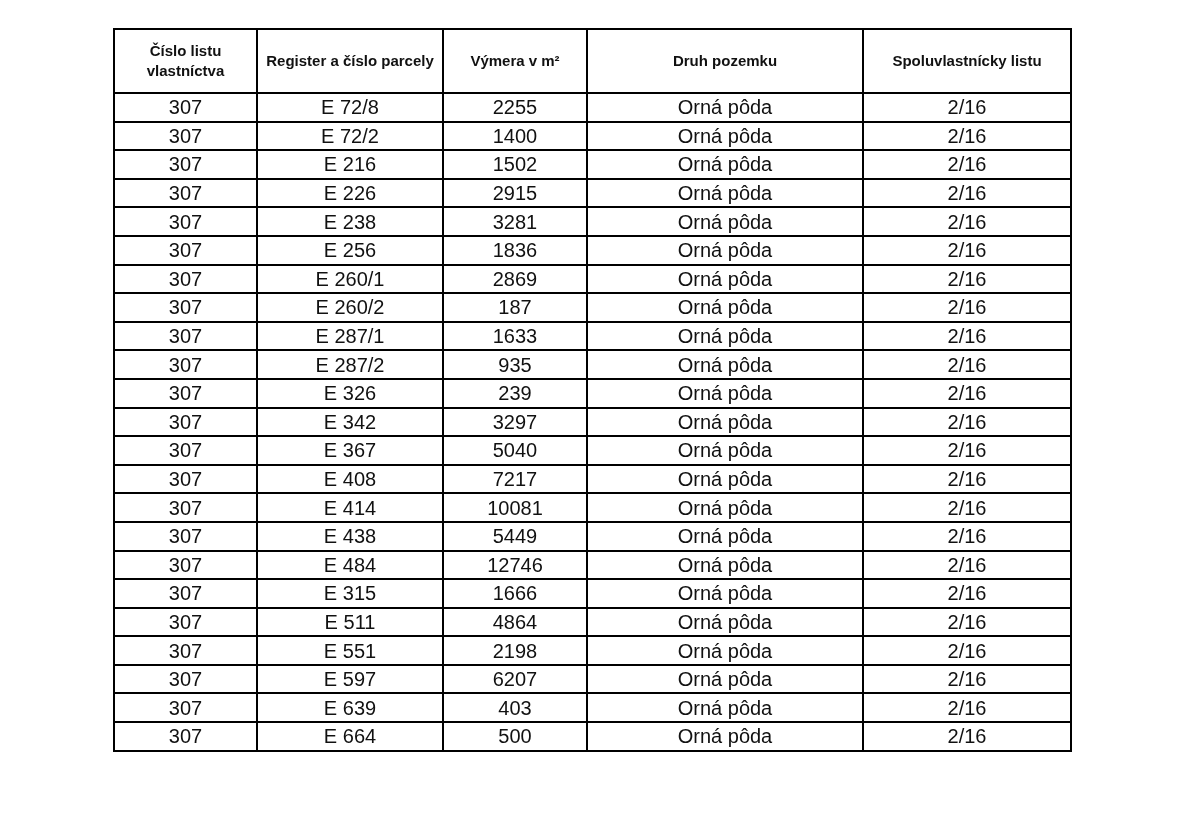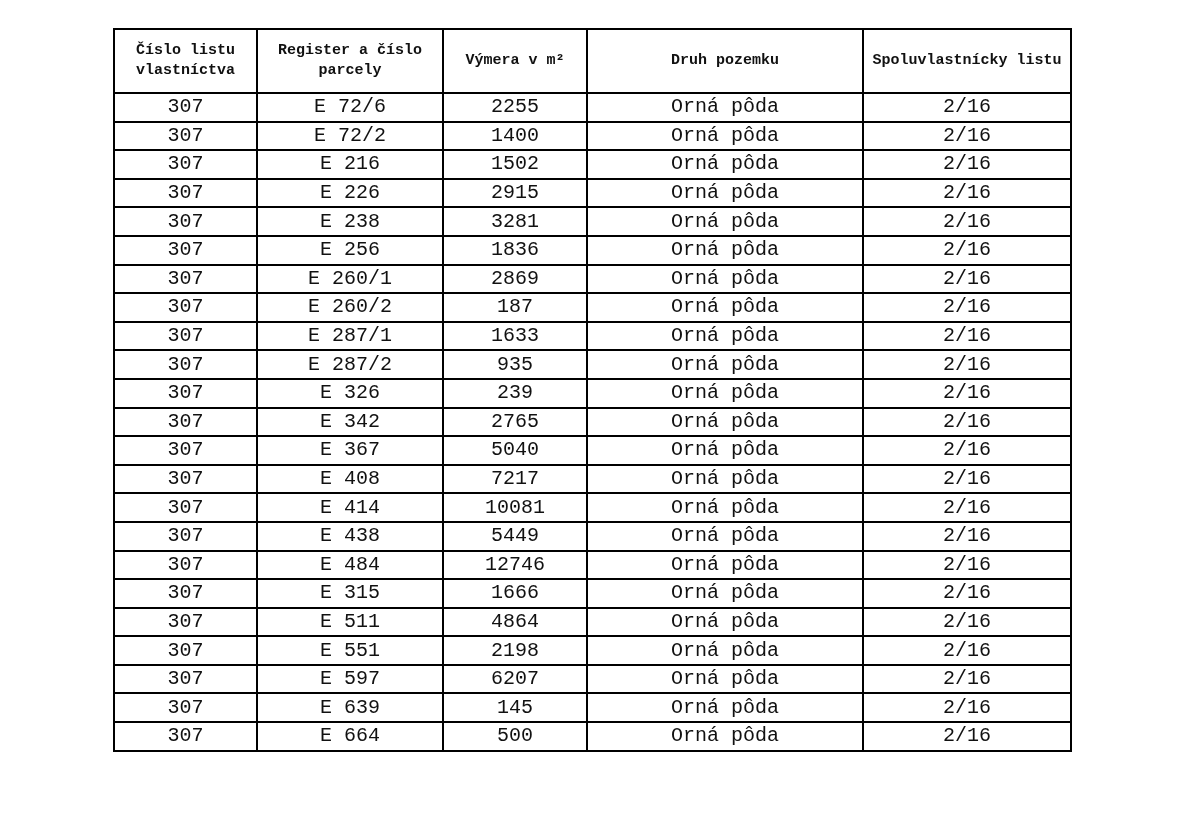--- a/index.html
+++ b/index.html
@@ -14,21 +14,20 @@
   }
   .table-wrap {
     position: absolute;
     left: 113px;
     top: 28px;
   }
   table.cadastre {
     border-collapse: collapse;
     table-layout: fixed;
     width: 957px;
-    font-family: Liberation Mono, monospace;
   }
   table.cadastre th,
   table.cadastre td {
     border: 2px solid #000000;
     text-align: center;
     vertical-align: middle;
     padding: 0 4px;
     overflow: hidden;
     white-space: nowrap;
   }
@@ -69,21 +68,21 @@
         <th>Číslo listu vlastníctva</th>
         <th>Register a číslo parcely</th>
         <th>Výmera v m²</th>
         <th>Druh pozemku</th>
         <th>Spoluvlastnícky listu</th>
       </tr>
     </thead>
     <tbody>
         <tr>
           <td>307</td>
-          <td>E 72/6</td>
+          <td>E 72/8</td>
           <td>2255</td>
           <td>Orná pôda</td>
           <td>2/16</td>
         </tr>
         <tr>
           <td>307</td>
           <td>E 72/2</td>
           <td>1400</td>
           <td>Orná pôda</td>
           <td>2/16</td>
@@ -147,21 +146,21 @@
         <tr>
           <td>307</td>
           <td>E 326</td>
           <td>239</td>
           <td>Orná pôda</td>
           <td>2/16</td>
         </tr>
         <tr>
           <td>307</td>
           <td>E 342</td>
-          <td>2765</td>
+          <td>3297</td>
           <td>Orná pôda</td>
           <td>2/16</td>
         </tr>
         <tr>
           <td>307</td>
           <td>E 367</td>
           <td>5040</td>
           <td>Orná pôda</td>
           <td>2/16</td>
         </tr>
@@ -217,21 +216,21 @@
         <tr>
           <td>307</td>
           <td>E 597</td>
           <td>6207</td>
           <td>Orná pôda</td>
           <td>2/16</td>
         </tr>
         <tr>
           <td>307</td>
           <td>E 639</td>
-          <td>145</td>
+          <td>403</td>
           <td>Orná pôda</td>
           <td>2/16</td>
         </tr>
         <tr>
           <td>307</td>
           <td>E 664</td>
           <td>500</td>
           <td>Orná pôda</td>
           <td>2/16</td>
         </tr>

